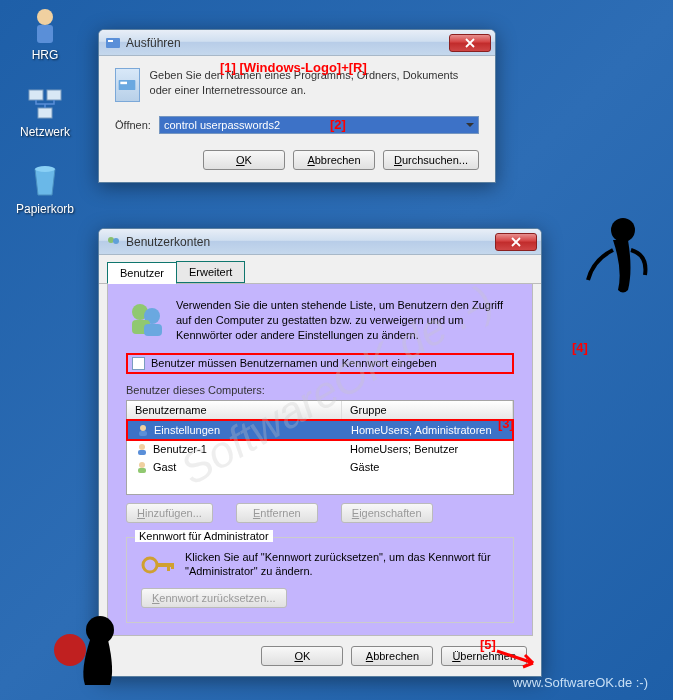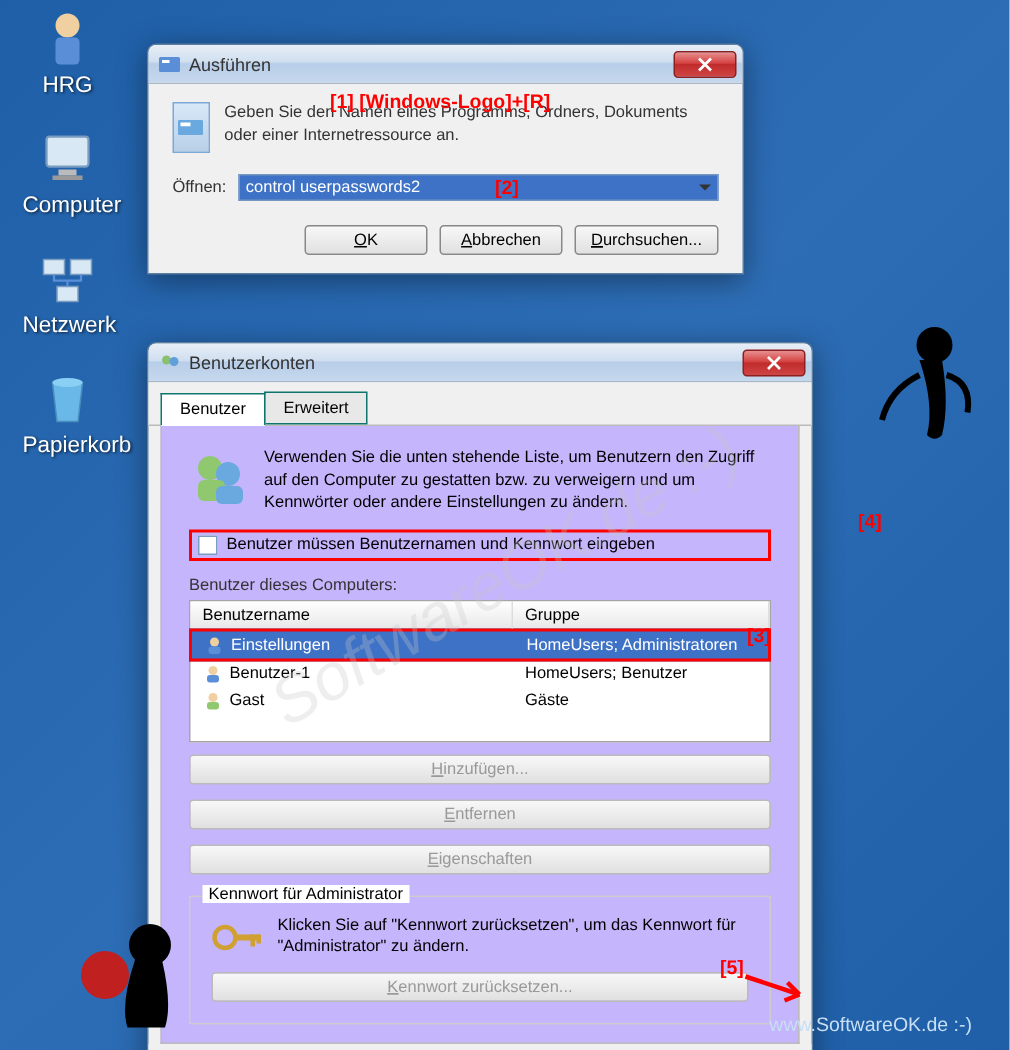--- a/index.html
+++ b/index.html
@@ -24,21 +24,21 @@
     .desktop-icon .icon-img {
       width: 40px;
       height: 40px;
       margin: 0 auto 3px;
       display: flex;
       align-items: center;
       justify-content: center;
     }
     .desktop-icon .label {
       color: white;
-      font-size: 15px;
+      font-size: 12px;
       text-shadow: 1px 1px 2px rgba(0,0,0,0.7);
     }
 
     
     .window {
       position: absolute;
       background: #f0f0f0;
       border: 1px solid #5a7fa0;
       border-radius: 6px 6px 0 0;
       box-shadow: 0 4px 20px rgba(0,0,0,0.4);
@@ -157,21 +157,21 @@
     }
     .lv-header { display: flex; background: linear-gradient(to bottom, #fff, #e8e8e8); border-bottom: 1px solid #ccc; }
     .lv-header .col { padding: 3px 8px; font-size: 11px; border-right: 1px solid #ddd; }
     .lv-row { display: flex; font-size: 11px; padding: 1px 0; }
     .lv-row.selected { background: #3d72c7; color: #fff; border: 2px solid red; margin: -1px; }
     .lv-row .col { padding: 1px 8px; display: flex; align-items: center; gap: 4px; }
     .col.c1 { width: 215px; }
     .col.c2 { flex: 1; }
     .user-avatar { width: 14px; height: 14px; }
 
-    .action-row { display: flex; justify-content: flex-start; gap: 10px; margin-top: 8px; flex-direction: column; }
+    .action-row { display: flex; justify-content: flex-start; gap: 23px; margin-top: 8px; }
 
     .groupbox {
       border: 1px solid #ccc;
       margin-top: 14px;
       padding: 12px 14px 14px;
       position: relative;
     }
     .groupbox .legend {
       position: absolute;
       top: -8px; left: 8px;
@@ -233,30 +233,20 @@
 
 <div class="desktop">
   <div class="desktop-icon">
     <div class="icon-img">
       <svg viewBox="0 0 40 40">
           <circle cx="20" cy="12" r="8" fill="#f0d0a0"></circle>
           <rect x="12" y="20" width="16" height="18" fill="#5a8fd8" rx="3"></rect>
         </svg>
     </div>
     <div class="label">HRG</div>
-  </div>
-  <div class="desktop-icon">
-    <div class="icon-img">
-      <svg viewBox="0 0 40 40">
-          <rect x="6" y="6" width="28" height="20" fill="#d8e8f5" stroke="#7a9cc0" stroke-width="1.5" rx="2"></rect>
-          <rect x="14" y="28" width="12" height="4" fill="#bbb"></rect>
-          <rect x="10" y="32" width="20" height="3" fill="#999"></rect>
-        </svg>
-    </div>
-    <div class="label">Computer</div>
   </div>
   <div class="desktop-icon">
     <div class="icon-img">
       <svg viewBox="0 0 40 40">
           <rect x="4" y="8" width="14" height="10" fill="#d8e8f5" stroke="#7a9cc0"></rect>
           <rect x="22" y="8" width="14" height="10" fill="#d8e8f5" stroke="#7a9cc0"></rect>
           <rect x="13" y="26" width="14" height="10" fill="#d8e8f5" stroke="#7a9cc0"></rect>
           <path d="M11 18 L11 22 L20 22 L20 26 M29 18 L29 22 L20 22" stroke="#5a8fd8" stroke-width="1.5" fill="none"></path>
         </svg>
     </div>

